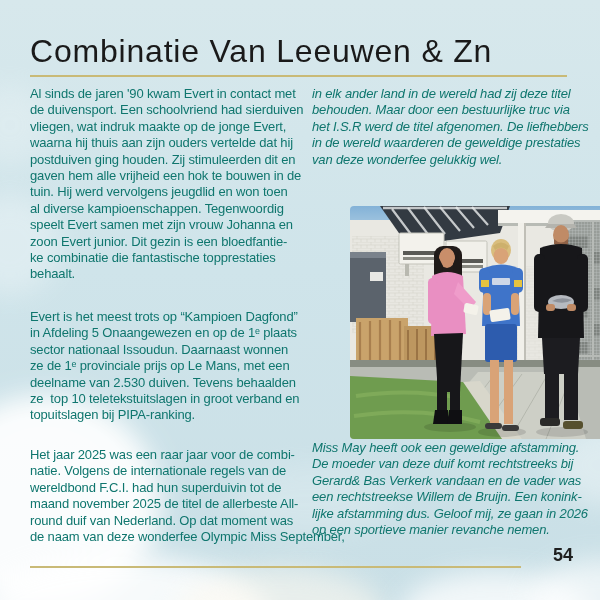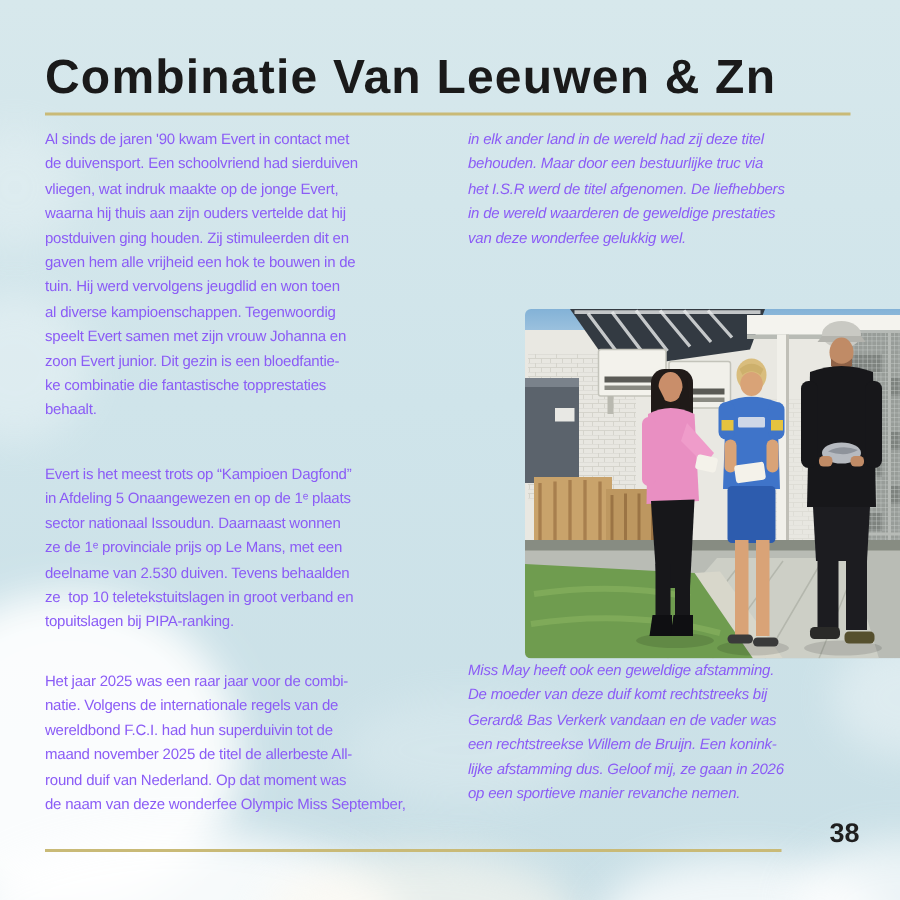--- a/index.html
+++ b/index.html
@@ -13,29 +13,29 @@
   .c2{left:-30px;top:555px;width:300px;height:130px;opacity:.85;}
   .c3{left:175px;top:568px;width:210px;height:90px;opacity:.6;background:#fdf9f0;}
   .c4{left:400px;top:572px;width:190px;height:80px;opacity:.75;}
   .c5{left:530px;top:560px;width:140px;height:90px;opacity:.65;}
   .c6{left:-40px;top:195px;width:100px;height:100px;opacity:.3;}
   .c7{left:-30px;top:85px;width:80px;height:80px;opacity:.22;}
   .c8{left:555px;top:425px;width:100px;height:80px;opacity:.35;}
   .c9{left:230px;top:465px;width:160px;height:70px;opacity:.18;}
   .title{
     position:absolute;left:30px;top:33px;margin:0;
-    font-size:32px;font-weight:700;letter-spacing:.8px;color:#1a1a1a;white-space:pre;
+    font-size:32px;font-weight:400;letter-spacing:.8px;color:#1a1a1a;white-space:pre;
   }
   .rule{position:absolute;height:2px;background:#c9ba77;}
   .rule-title{left:30px;top:75px;width:537px;}
   .rule-footer{left:30px;top:566px;width:491px;}
   .para{
     position:absolute;width:282px;margin:0;
-    font-size:10px;line-height:16.4px;letter-spacing:-0.15px;
-    color:#8b5cf6;white-space:pre;
+    font-size:13px;line-height:16.4px;letter-spacing:-0.15px;
+    color:#0f766e;white-space:pre;
   }
   .lcol{left:30px;}
   .rcol{left:312px;font-style:italic;}
   .lp1{top:86px;}
   .lp2{top:309px;}
   .lp3{top:447px;}
   .rp1{top:86px;}
   .rp2{top:440px;}
   .photo{
     position:absolute;left:310px;top:190px;width:280px;height:233px;
@@ -234,13 +234,13 @@
 </figure>
 
 <p class="para rcol rp2">Miss May heeft ook een geweldige afstamming.
 De moeder van deze duif komt rechtstreeks bij
 Gerard&amp; Bas Verkerk vandaan en de vader was
 een rechtstreekse Willem de Bruijn. Een konink-
 lijke afstamming dus. Geloof mij, ze gaan in 2026
 op een sportieve manier revanche nemen.</p>
 
 <div class="rule rule-footer"></div>
-<div class="page-num">38</div>
+<div class="page-num">54</div>
 
 </body></html>

